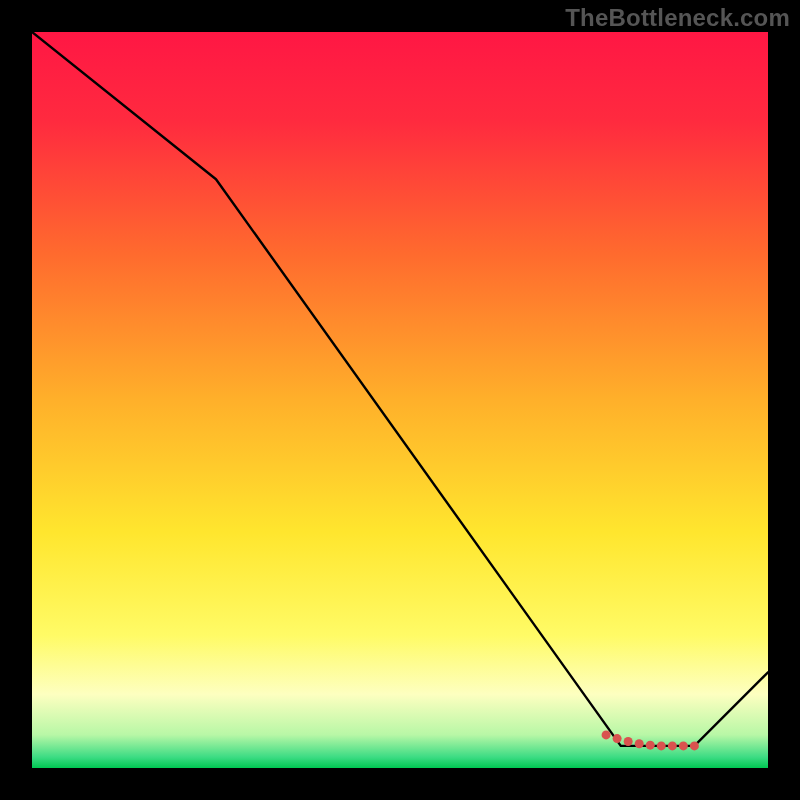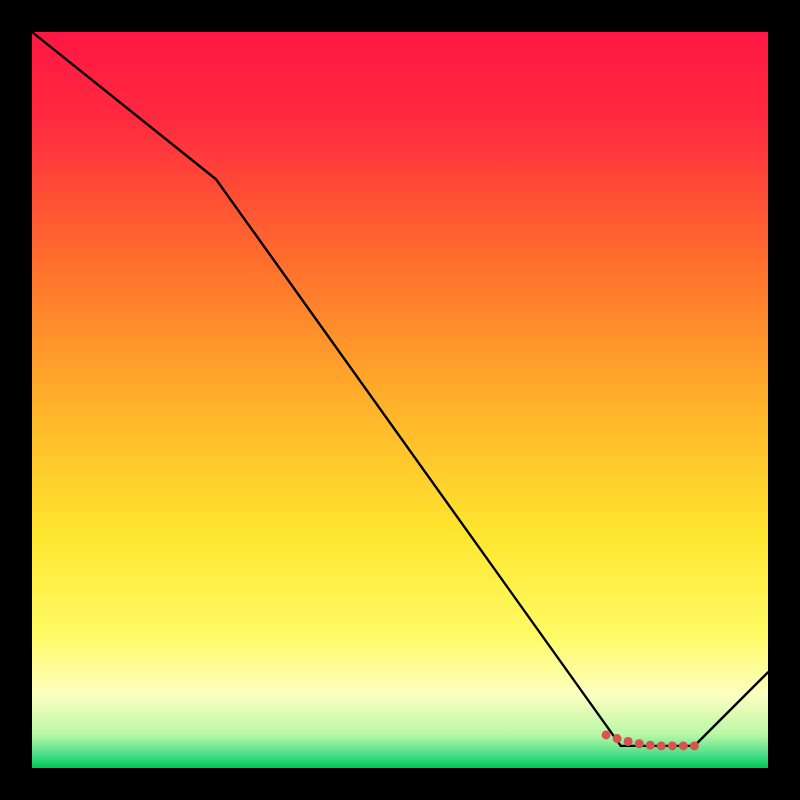--- a/index.html
+++ b/index.html
@@ -37,20 +37,21 @@
   .plot svg {
     display: block;
     width: 100%;
     height: 100%;
   }
 </style>
 </head>
 <body>
 
 <div class="frame">
+  <div class="watermark">TheBottleneck.com</div>
 
   <div class="plot">
     <svg viewBox="0 0 736 736" preserveAspectRatio="none">
       <defs>
         <linearGradient id="bg-grad" x1="0" y1="0" x2="0" y2="1">
         <stop offset="0%" stop-color="#ff1744"></stop>
             <stop offset="12%" stop-color="#ff2a3f"></stop>
             <stop offset="30%" stop-color="#ff6a2e"></stop>
             <stop offset="50%" stop-color="#ffb02a"></stop>
             <stop offset="68%" stop-color="#ffe62e"></stop>

